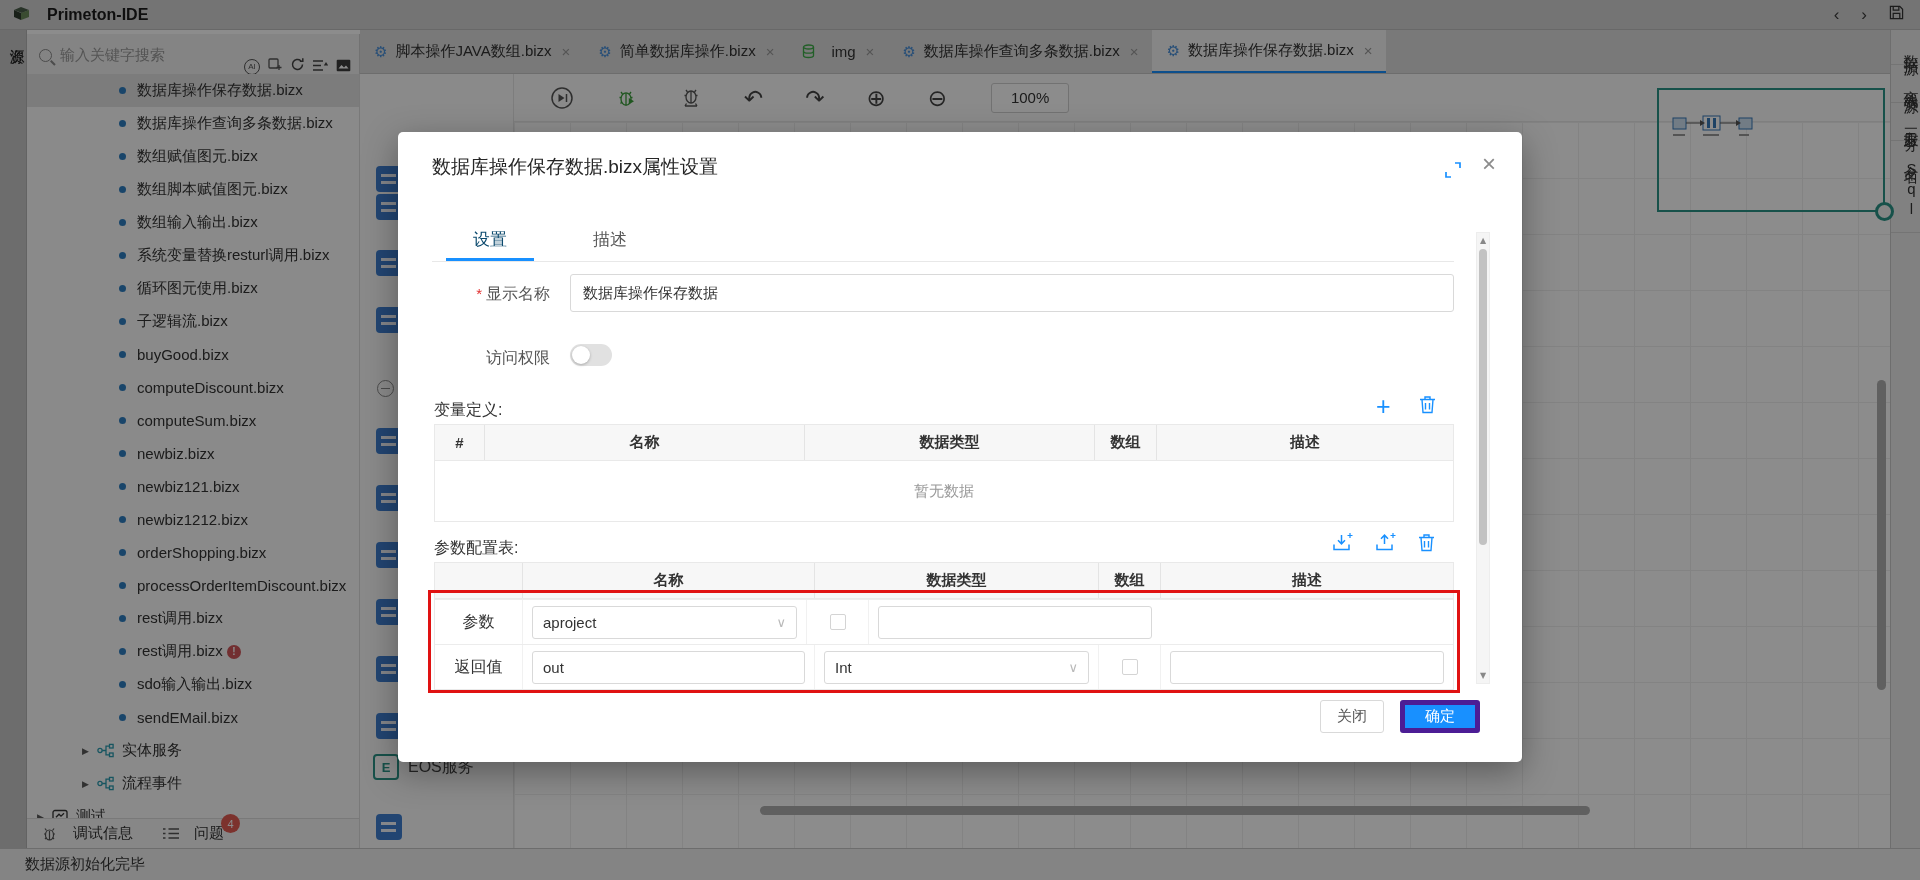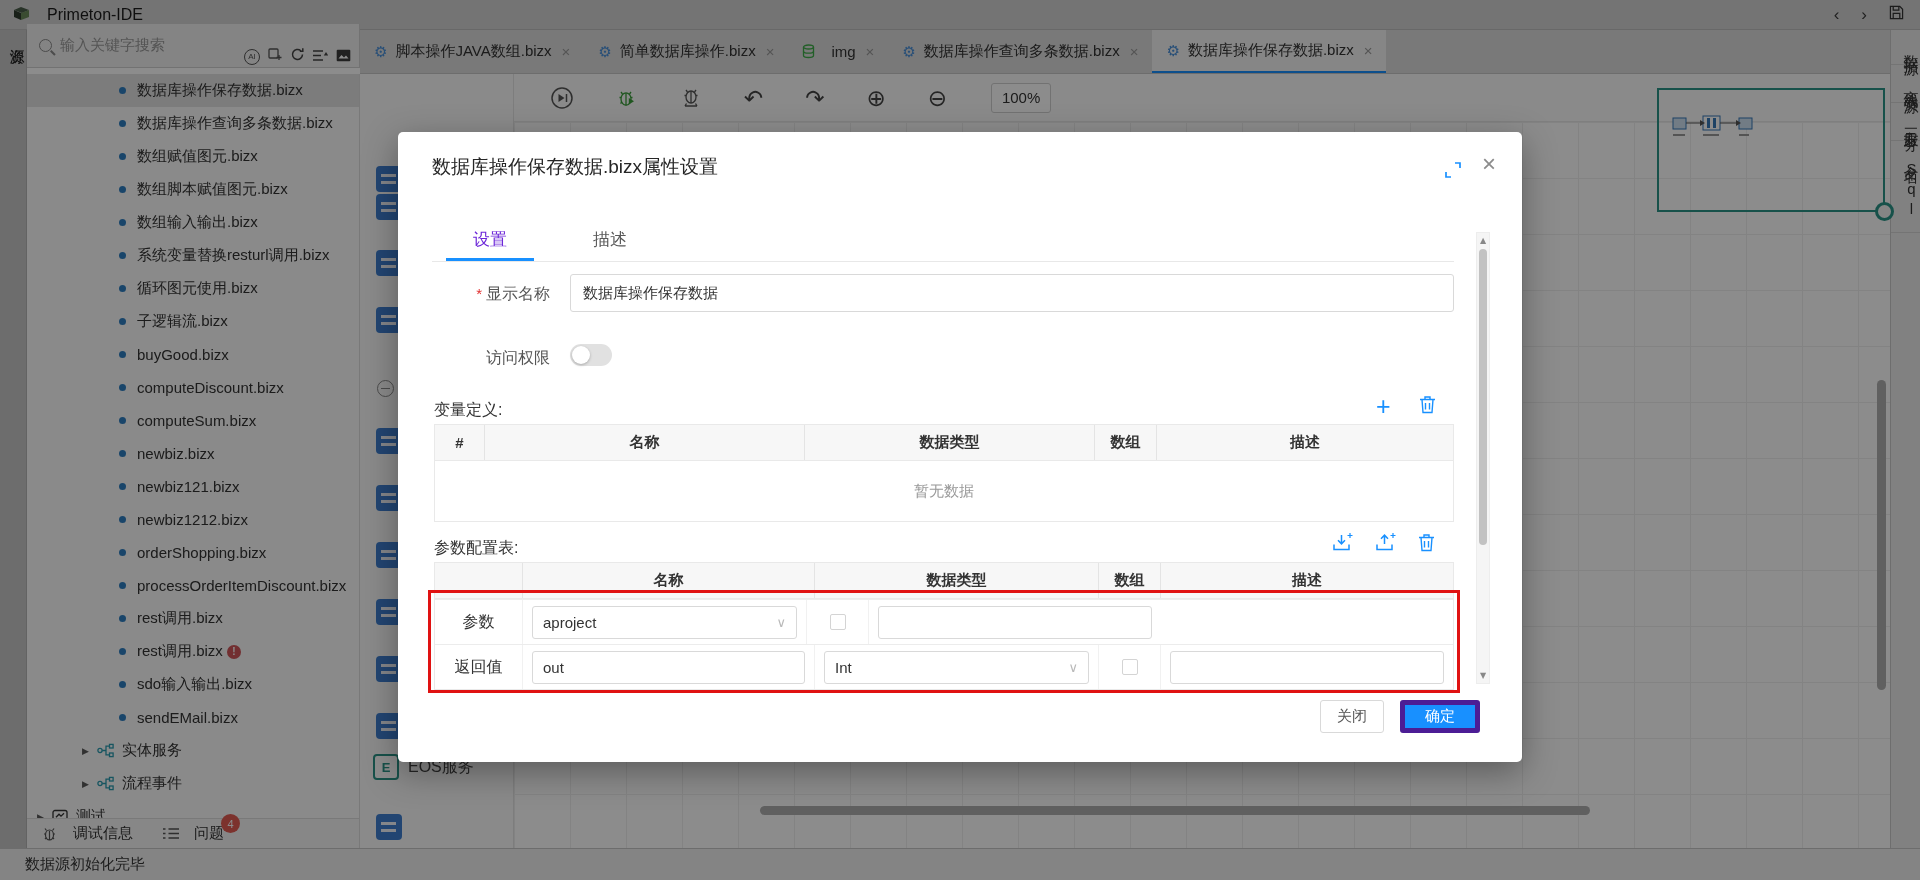--- a/index.html
+++ b/index.html
@@ -2,30 +2,30 @@
 <html><head>
 <meta charset="utf-8">
 <style>
   *{margin:0;padding:0;box-sizing:border-box;}
   body{background:#555;font-family:"Liberation Sans",sans-serif;}
   .stage{position:relative;width:1920px;height:880px;overflow:hidden;background:#fff;font-family:"Liberation Sans",sans-serif;}
   .ab{position:absolute;}
 
   
   .titlebar{left:0;top:0;width:1920px;height:30px;background:#d3d3d3;border-bottom:1px solid #bdbdbd;display:flex;align-items:center;padding-left:12px;gap:8px;}
-  .app-title{font-size:16px;color:#1c1c1c;}
+  .app-title{font-size:16px;color:#1c1c1c;font-weight:bold;}
   .tb-icons{position:absolute;right:16px;top:0;height:30px;display:flex;align-items:center;gap:22px;color:#3c3c3c;font-size:17px;}
   .tb-icons span{cursor:default;}
 
   
   .leftrail{left:0;top:30px;width:27px;height:818px;background:#c6c6c6;border-right:1px solid #b5b5b5;}
   .rail-label{writing-mode:vertical-rl;text-orientation:upright;font-size:15px;color:#222;margin:7px auto 0;display:block;text-align:center;width:100%;}
 
   
-  .searchbar{left:27px;top:24px;width:333px;height:44px;background:#f0f0f0;border-bottom:1px solid #cfcfcf;border-right:1px solid #cfcfcf;display:flex;align-items:center;padding:0 8px 0 12px;}
+  .searchbar{left:27px;top:34px;width:333px;height:44px;background:#f0f0f0;border-bottom:1px solid #cfcfcf;border-right:1px solid #cfcfcf;display:flex;align-items:center;padding:0 8px 0 12px;}
   .mag{width:13px;height:13px;border:1.6px solid #8a8a8a;border-radius:50%;position:relative;flex:none;margin-right:8px;}
   .mag::after{content:"";position:absolute;width:6px;height:1.6px;background:#8a8a8a;transform:rotate(45deg);left:10px;top:12px;}
   .search-ph{flex:1;font-size:15px;color:#9a9a9a;white-space:nowrap;overflow:hidden;}
   .sb-icons{display:flex;align-items:center;gap:8px;color:#444;margin-top:22px;}
   .ai-circ{width:16px;height:16px;border:1.2px solid #555;border-radius:50%;font-size:8px;display:flex;align-items:center;justify-content:center;color:#555;}
 
   
   .tabbar{left:360px;top:30px;width:1530px;height:44px;background:#dcdcdc;border-bottom:1px solid #c6c6c6;display:flex;align-items:stretch;overflow:hidden;}
   .tab{display:flex;align-items:center;padding:0 14px;gap:8px;font-size:15px;color:#333;cursor:default;}
   .tab .gear{color:#4a90d9;font-size:15px;}
@@ -55,21 +55,21 @@
   .pal-ico{position:absolute;left:16px;width:26px;height:26px;border-radius:4px;background:#3e7fd0;}
   .pal-ico::after{content:"";position:absolute;left:5px;top:8px;width:15px;height:3px;background:rgba(255,255,255,.92);box-shadow:0 7px 0 rgba(255,255,255,.92);}
   .pal-circle{position:absolute;left:17px;}
   .eos-row{position:absolute;left:13px;top:680px;display:flex;align-items:center;gap:9px;font-size:16px;color:#444;}
   .eos-ico{width:26px;height:26px;border:2px solid #2a9487;border-radius:4px;color:#2a9487;font-weight:bold;font-size:13px;display:flex;align-items:center;justify-content:center;background:#fff;}
 
   
   .canvas-toolbar{left:514px;top:74px;width:1376px;height:48px;background:#fbfbfb;border-bottom:1px solid #e8e8e8;display:flex;align-items:center;padding-left:36px;gap:42px;}
   .ct-ico{display:flex;align-items:center;justify-content:center;color:#444;}
   .uglyph{font-size:23px;color:#444;font-family:"DejaVu Sans",sans-serif;}
-  .zoombox{width:60px;height:30px;border:1px solid #cfcfcf;border-radius:3px;background:#fff;display:flex;align-items:center;justify-content:center;font-size:15px;color:#333;margin-left:2px;}
+  .zoombox{width:78px;height:30px;border:1px solid #cfcfcf;border-radius:3px;background:#fff;display:flex;align-items:center;justify-content:center;font-size:15px;color:#333;margin-left:2px;}
 
   
   .canvas{left:514px;top:122px;width:1376px;height:726px;background-color:#fff;
     background-image:linear-gradient(#efefef 1px,transparent 1px),linear-gradient(90deg,#efefef 1px,transparent 1px);
     background-size:56px 56px;}
   .minimap{left:1657px;top:88px;width:228px;height:124px;border:2px solid #2a9487;z-index:5;}
   .mini-handle{position:absolute;right:-11px;bottom:-11px;width:19px;height:19px;border:3px solid #2a9487;border-radius:50%;background:#f3f3f3;}
   .hscroll{left:760px;top:806px;width:830px;height:9px;background:#b0b0b0;border-radius:5px;}
   .vscroll{left:1877px;top:380px;width:9px;height:310px;background:#b0b0b0;border-radius:5px;}
 
@@ -82,21 +82,21 @@
 
   
   .overlay{left:0;top:0;width:1920px;height:880px;background:rgba(0,0,0,0.45);z-index:40;}
   .modal{left:398px;top:132px;width:1124px;height:630px;background:#fff;border-radius:5px;z-index:50;box-shadow:0 10px 34px rgba(0,0,0,.35);}
   .m-title{position:absolute;left:34px;top:22px;font-size:19px;color:#262626;}
   .m-expand{position:absolute;left:1046px;top:29px;width:18px;height:18px;display:flex;}
   .m-close{position:absolute;left:1084px;top:20px;font-size:24px;color:#8c8c8c;line-height:1;}
   .m-tabs{position:absolute;left:34px;top:88px;width:1022px;height:42px;border-bottom:1px solid #e8e8e8;display:flex;align-items:stretch;}
   .m-tab{width:88px;margin-left:14px;display:flex;justify-content:center;align-items:center;font-size:17px;color:#595959;border-bottom:3px solid transparent;}
   .m-tab + .m-tab{margin-left:32px;}
-  .m-tab.active{color:#6d28d9;border-bottom-color:#1890ff;}
+  .m-tab.active{color:#0c4a6e;border-bottom-color:#1890ff;}
   .m-label{position:absolute;left:0;width:152px;text-align:right;font-size:16px;color:#555;}
   .req{color:#e02e2e;margin-right:4px;font-size:15px;}
   .m-input-display{position:absolute;left:172px;top:142px;width:884px;height:38px;border:1px solid #d9d9d9;border-radius:3px;display:flex;align-items:center;padding-left:12px;font-size:15px;color:#333;background:#fff;}
   .toggle{position:absolute;left:172px;top:212px;width:42px;height:22px;border-radius:11px;background:#e1e1e1;}
   .toggle::after{content:"";position:absolute;left:2px;top:2px;width:18px;height:18px;border-radius:50%;background:#fff;box-shadow:0 1px 3px rgba(0,0,0,.25);}
   .m-sec{position:absolute;left:36px;font-size:16px;color:#333;}
   .m-icons{position:absolute;display:flex;align-items:center;}
   .plus-ico{color:#1890ff;font-size:25px;line-height:1;font-weight:300;}
   .m-table{position:absolute;left:36px;width:1020px;border:1px solid #e9e9e9;background:#fff;}
   .t-head{display:flex;background:#f7f7f7;border-bottom:1px solid #e9e9e9;}

